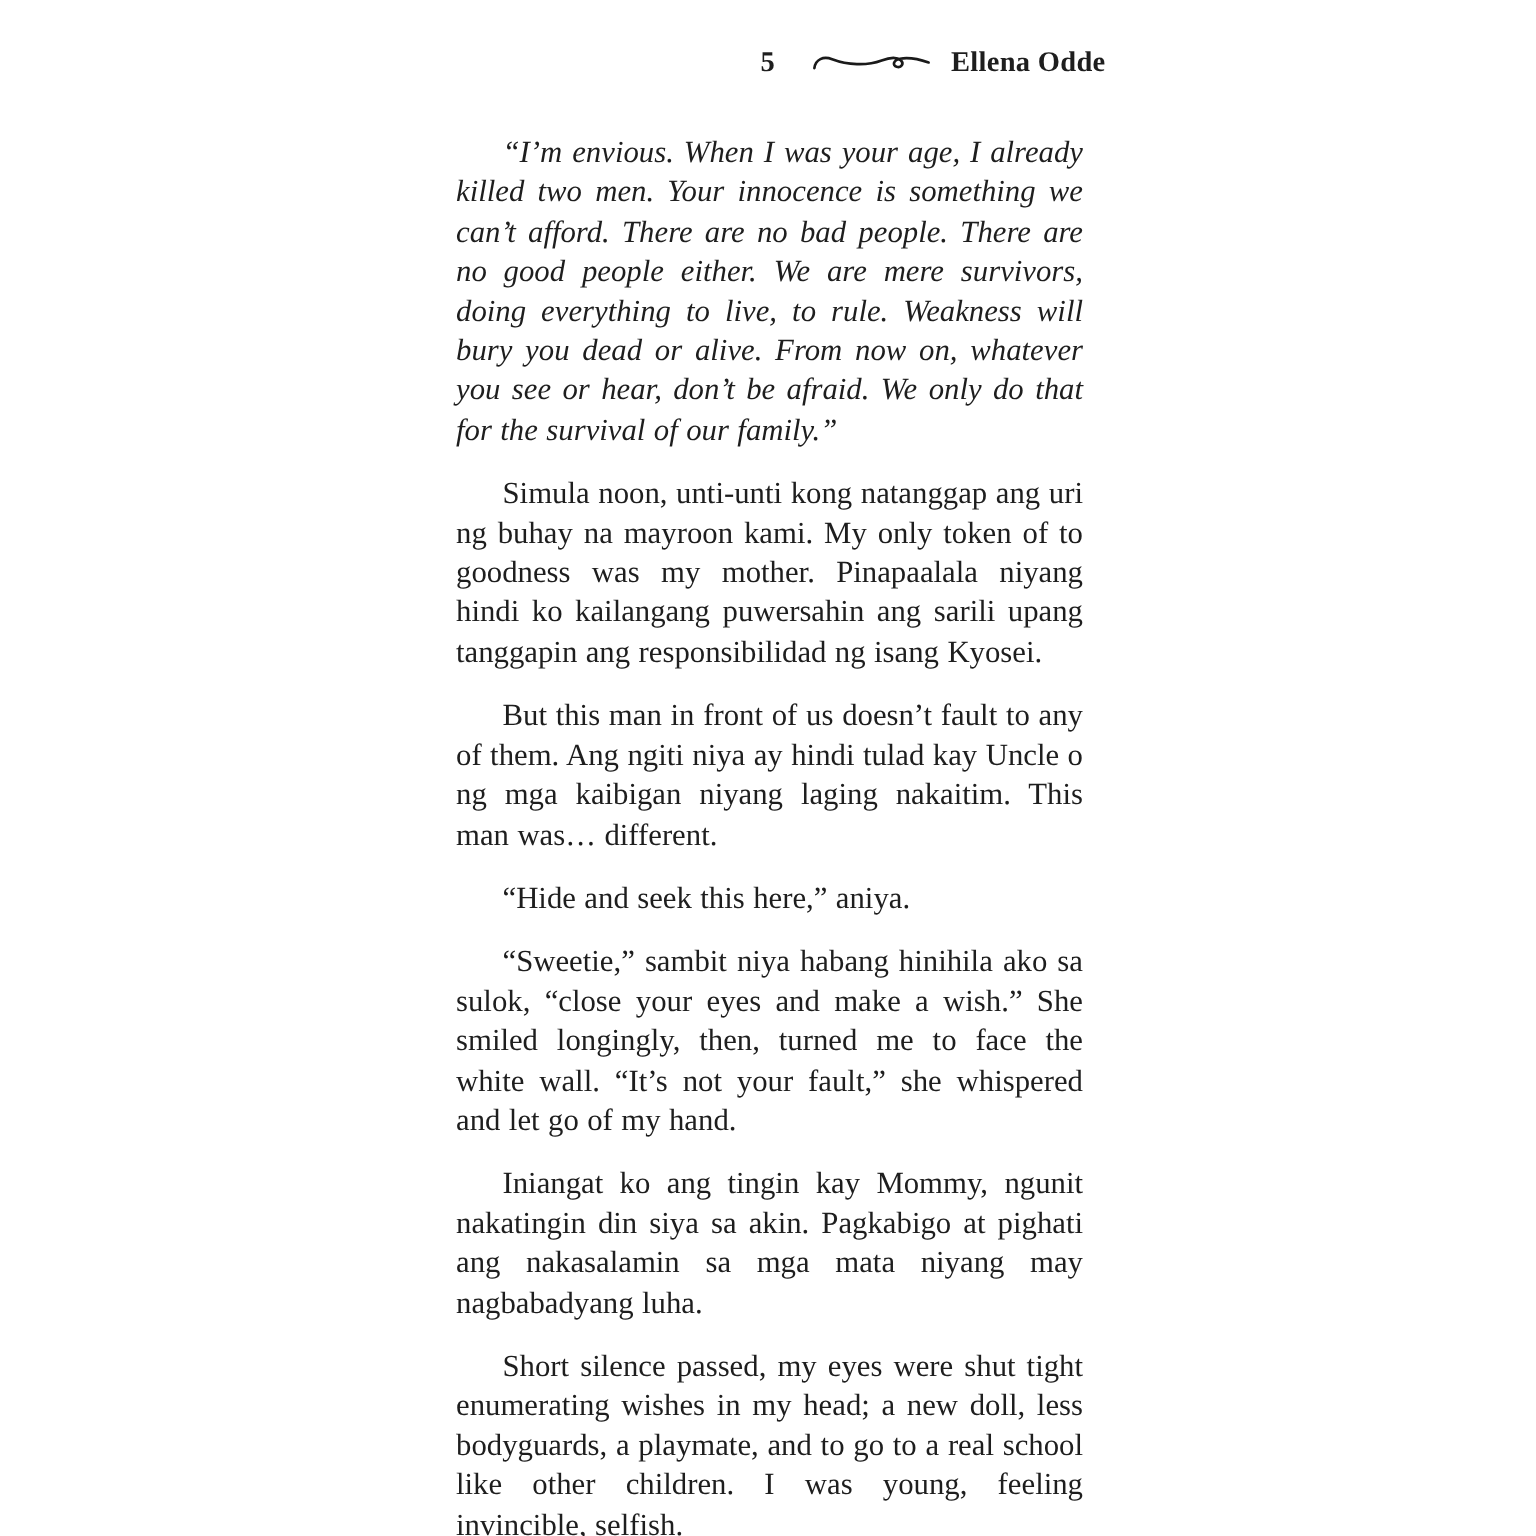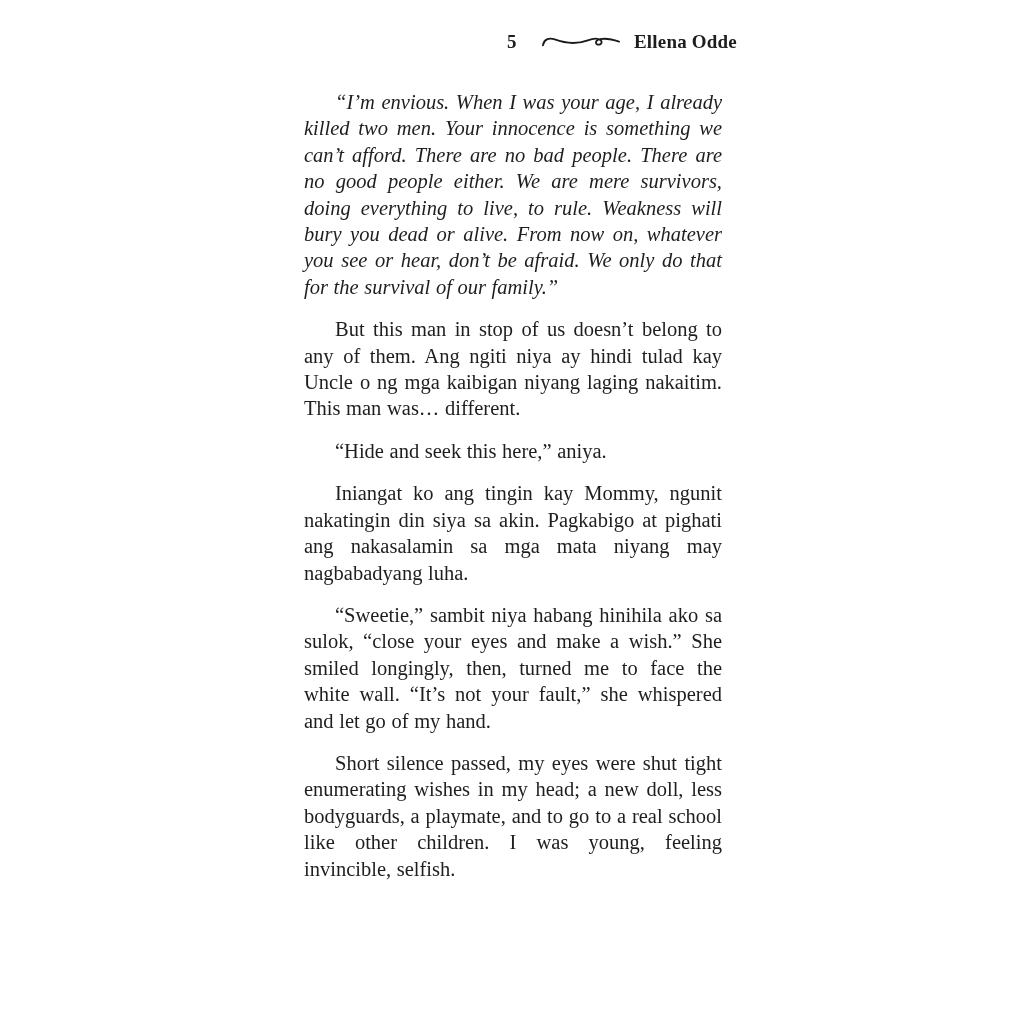--- a/index.html
+++ b/index.html
@@ -85,20 +85,21 @@
         <svg viewBox="0 0 96 26" width="92" height="22" xmlns="http://www.w3.org/2000/svg">
           <path d="M3,17 C4,10 10,7.5 17,10 C29,14.5 44,15.5 56,11 C62,8.7 68,8.2 71,10.8 C74,13.4 71.5,17 67.8,16 C64.2,15 65.2,10.6 70.5,9.6 C77,8.4 85,9.8 93,12.6" fill="none" stroke="#1a1a1a" stroke-width="2.1" stroke-linecap="round"></path>
         </svg>
       </span>
       <span class="author-name">Ellena Odde</span>
     </div>
   </div>
 
   <div class="page-body">
       <p class="para italic">“I’m envious. When I was your age, I already killed two men. Your innocence is something we can’t afford. There are no bad people. There are no good people either. We are mere survivors, doing everything to live, to rule. Weakness will bury you dead or alive. From now on, whatever you see or hear, don’t be afraid. We only do that for the survival of our family.”</p>
-      <p class="para normal">But this man in stop of us doesn’t belong to any of them. Ang ngiti niya ay hindi tulad kay Uncle o ng mga kaibigan niyang laging nakaitim. This man was… different.</p>
+      <p class="para normal">Simula noon, unti-unti kong natanggap ang uri ng buhay na mayroon kami. My only token of to goodness was my mother. Pinapaalala niyang hindi ko kailangang puwersahin ang sarili upang tanggapin ang responsibilidad ng isang Kyosei.</p>
+      <p class="para normal">But this man in front of us doesn’t fault to any of them. Ang ngiti niya ay hindi tulad kay Uncle o ng mga kaibigan niyang laging nakaitim. This man was… different.</p>
       <p class="para normal">“Hide and seek this here,” aniya.</p>
+      <p class="para normal">“Sweetie,” sambit niya habang hinihila ako sa sulok, “close your eyes and make a wish.” She smiled longingly, then, turned me to face the white wall. “It’s not your fault,” she whispered and let go of my hand.</p>
       <p class="para normal">Iniangat ko ang tingin kay Mommy, ngunit nakatingin din siya sa akin. Pagkabigo at pighati ang nakasalamin sa mga mata niyang may nagbabadyang luha.</p>
-      <p class="para normal">“Sweetie,” sambit niya habang hinihila ako sa sulok, “close your eyes and make a wish.” She smiled longingly, then, turned me to face the white wall. “It’s not your fault,” she whispered and let go of my hand.</p>
       <p class="para normal">Short silence passed, my eyes were shut tight enumerating wishes in my head; a new doll, less bodyguards, a playmate, and to go to a real school like other children. I was young, feeling invincible, selfish.</p>
     </div>
 
 </div>
 
 </body></html>

